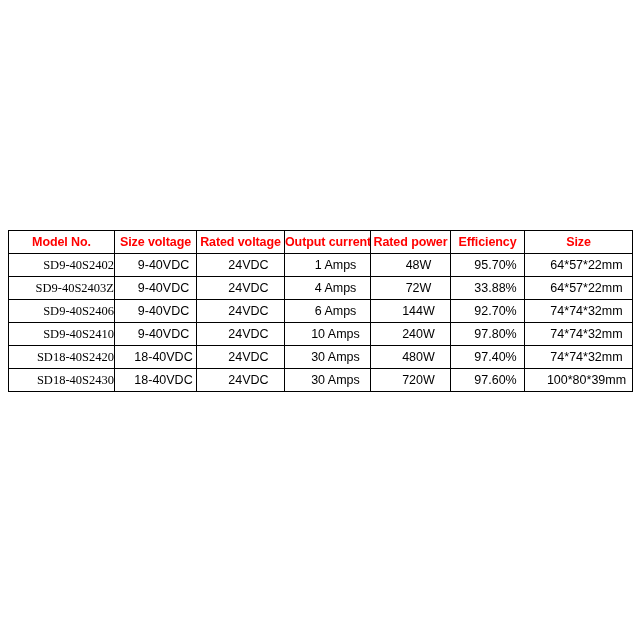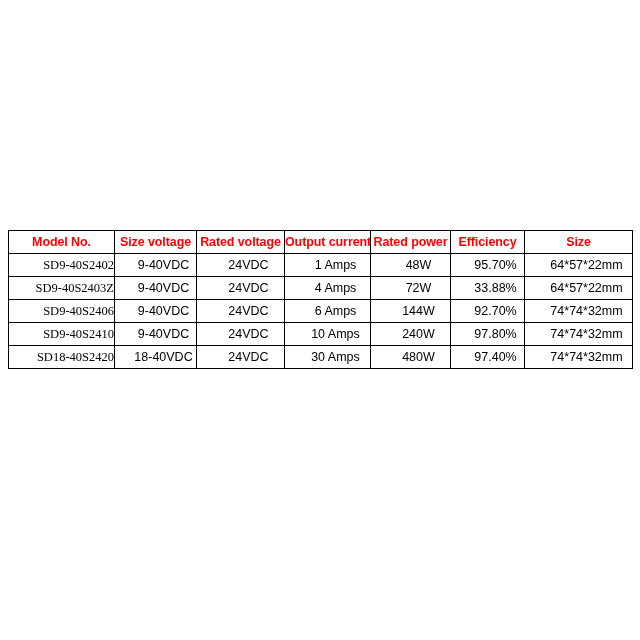--- a/index.html
+++ b/index.html
@@ -132,16 +132,25 @@
         </tr>
         <tr>
           <td class="model">SD18-40S2420</td>
           <td>18-40VDC</td>
           <td>24VDC</td>
           <td>30 Amps</td>
           <td>480W</td>
           <td>97.40%</td>
           <td>74*74*32mm</td>
         </tr>
+        <tr>
+          <td class="model">SD18-40S2430</td>
+          <td>18-40VDC</td>
+          <td>24VDC</td>
+          <td>30 Amps</td>
+          <td>720W</td>
+          <td>97.60%</td>
+          <td>100*80*39mm</td>
+        </tr>
       </tbody>
     </table>
   </div>
 </div>
 
 </body></html>

